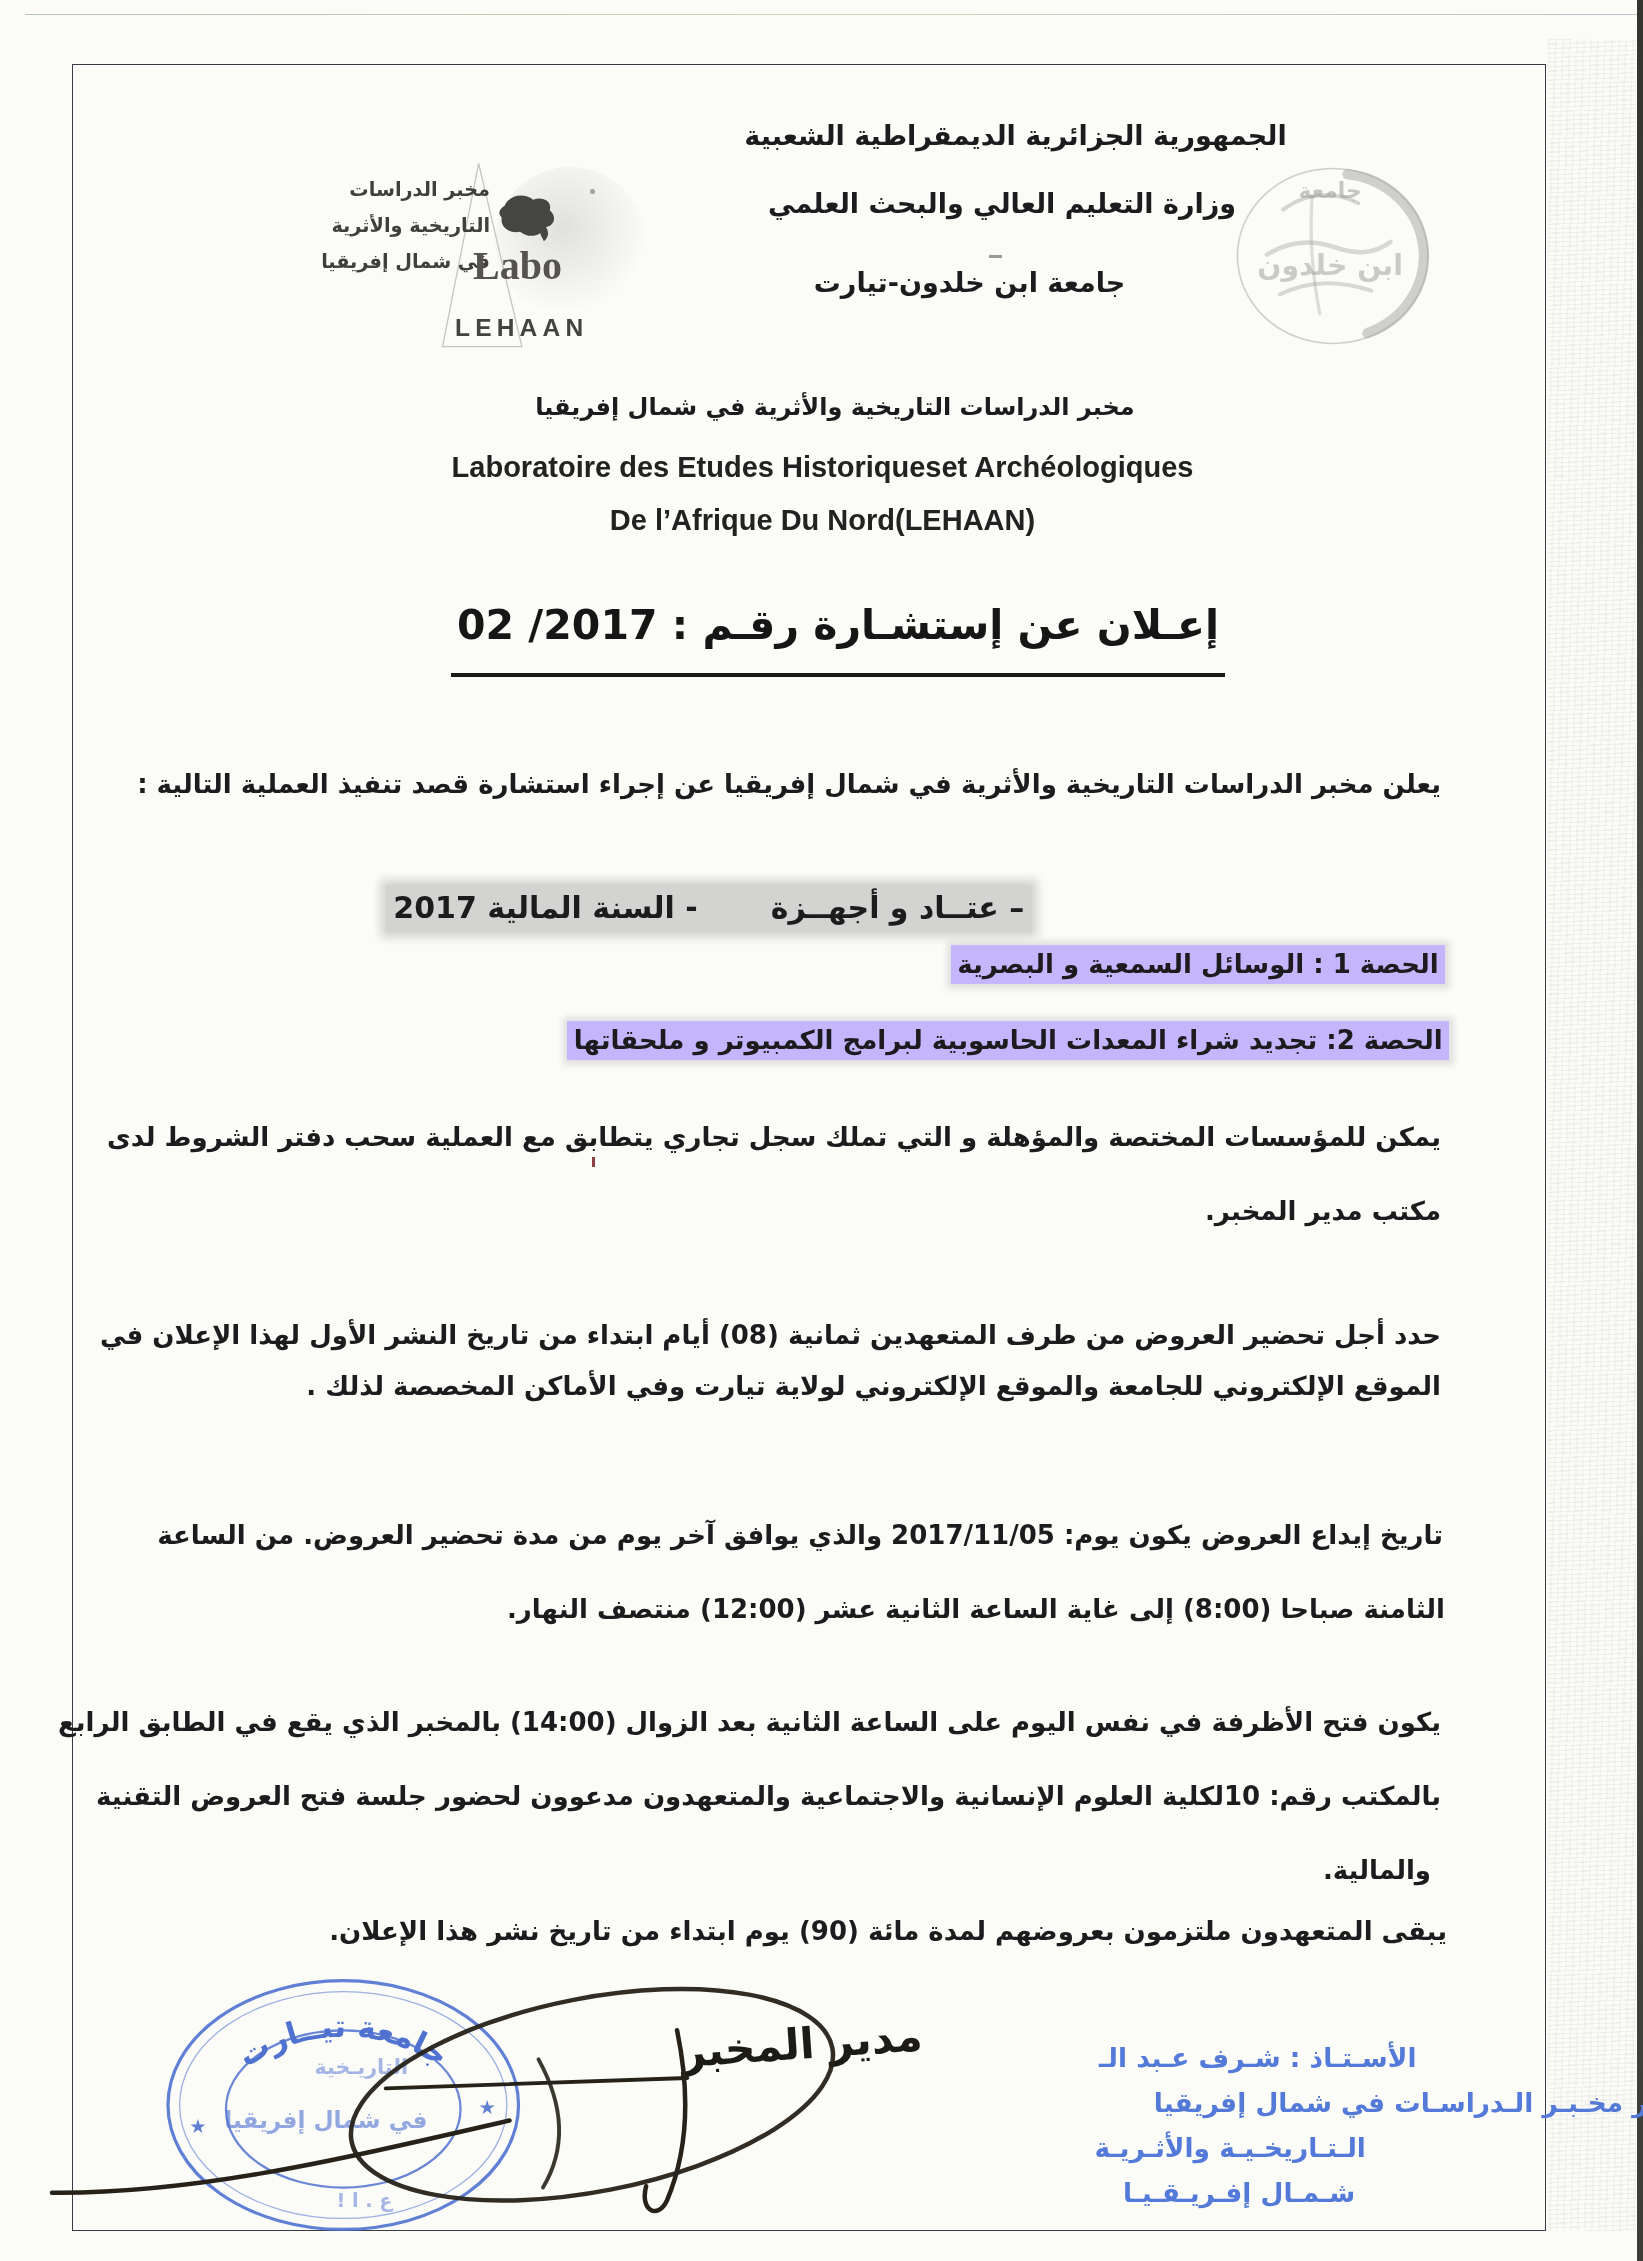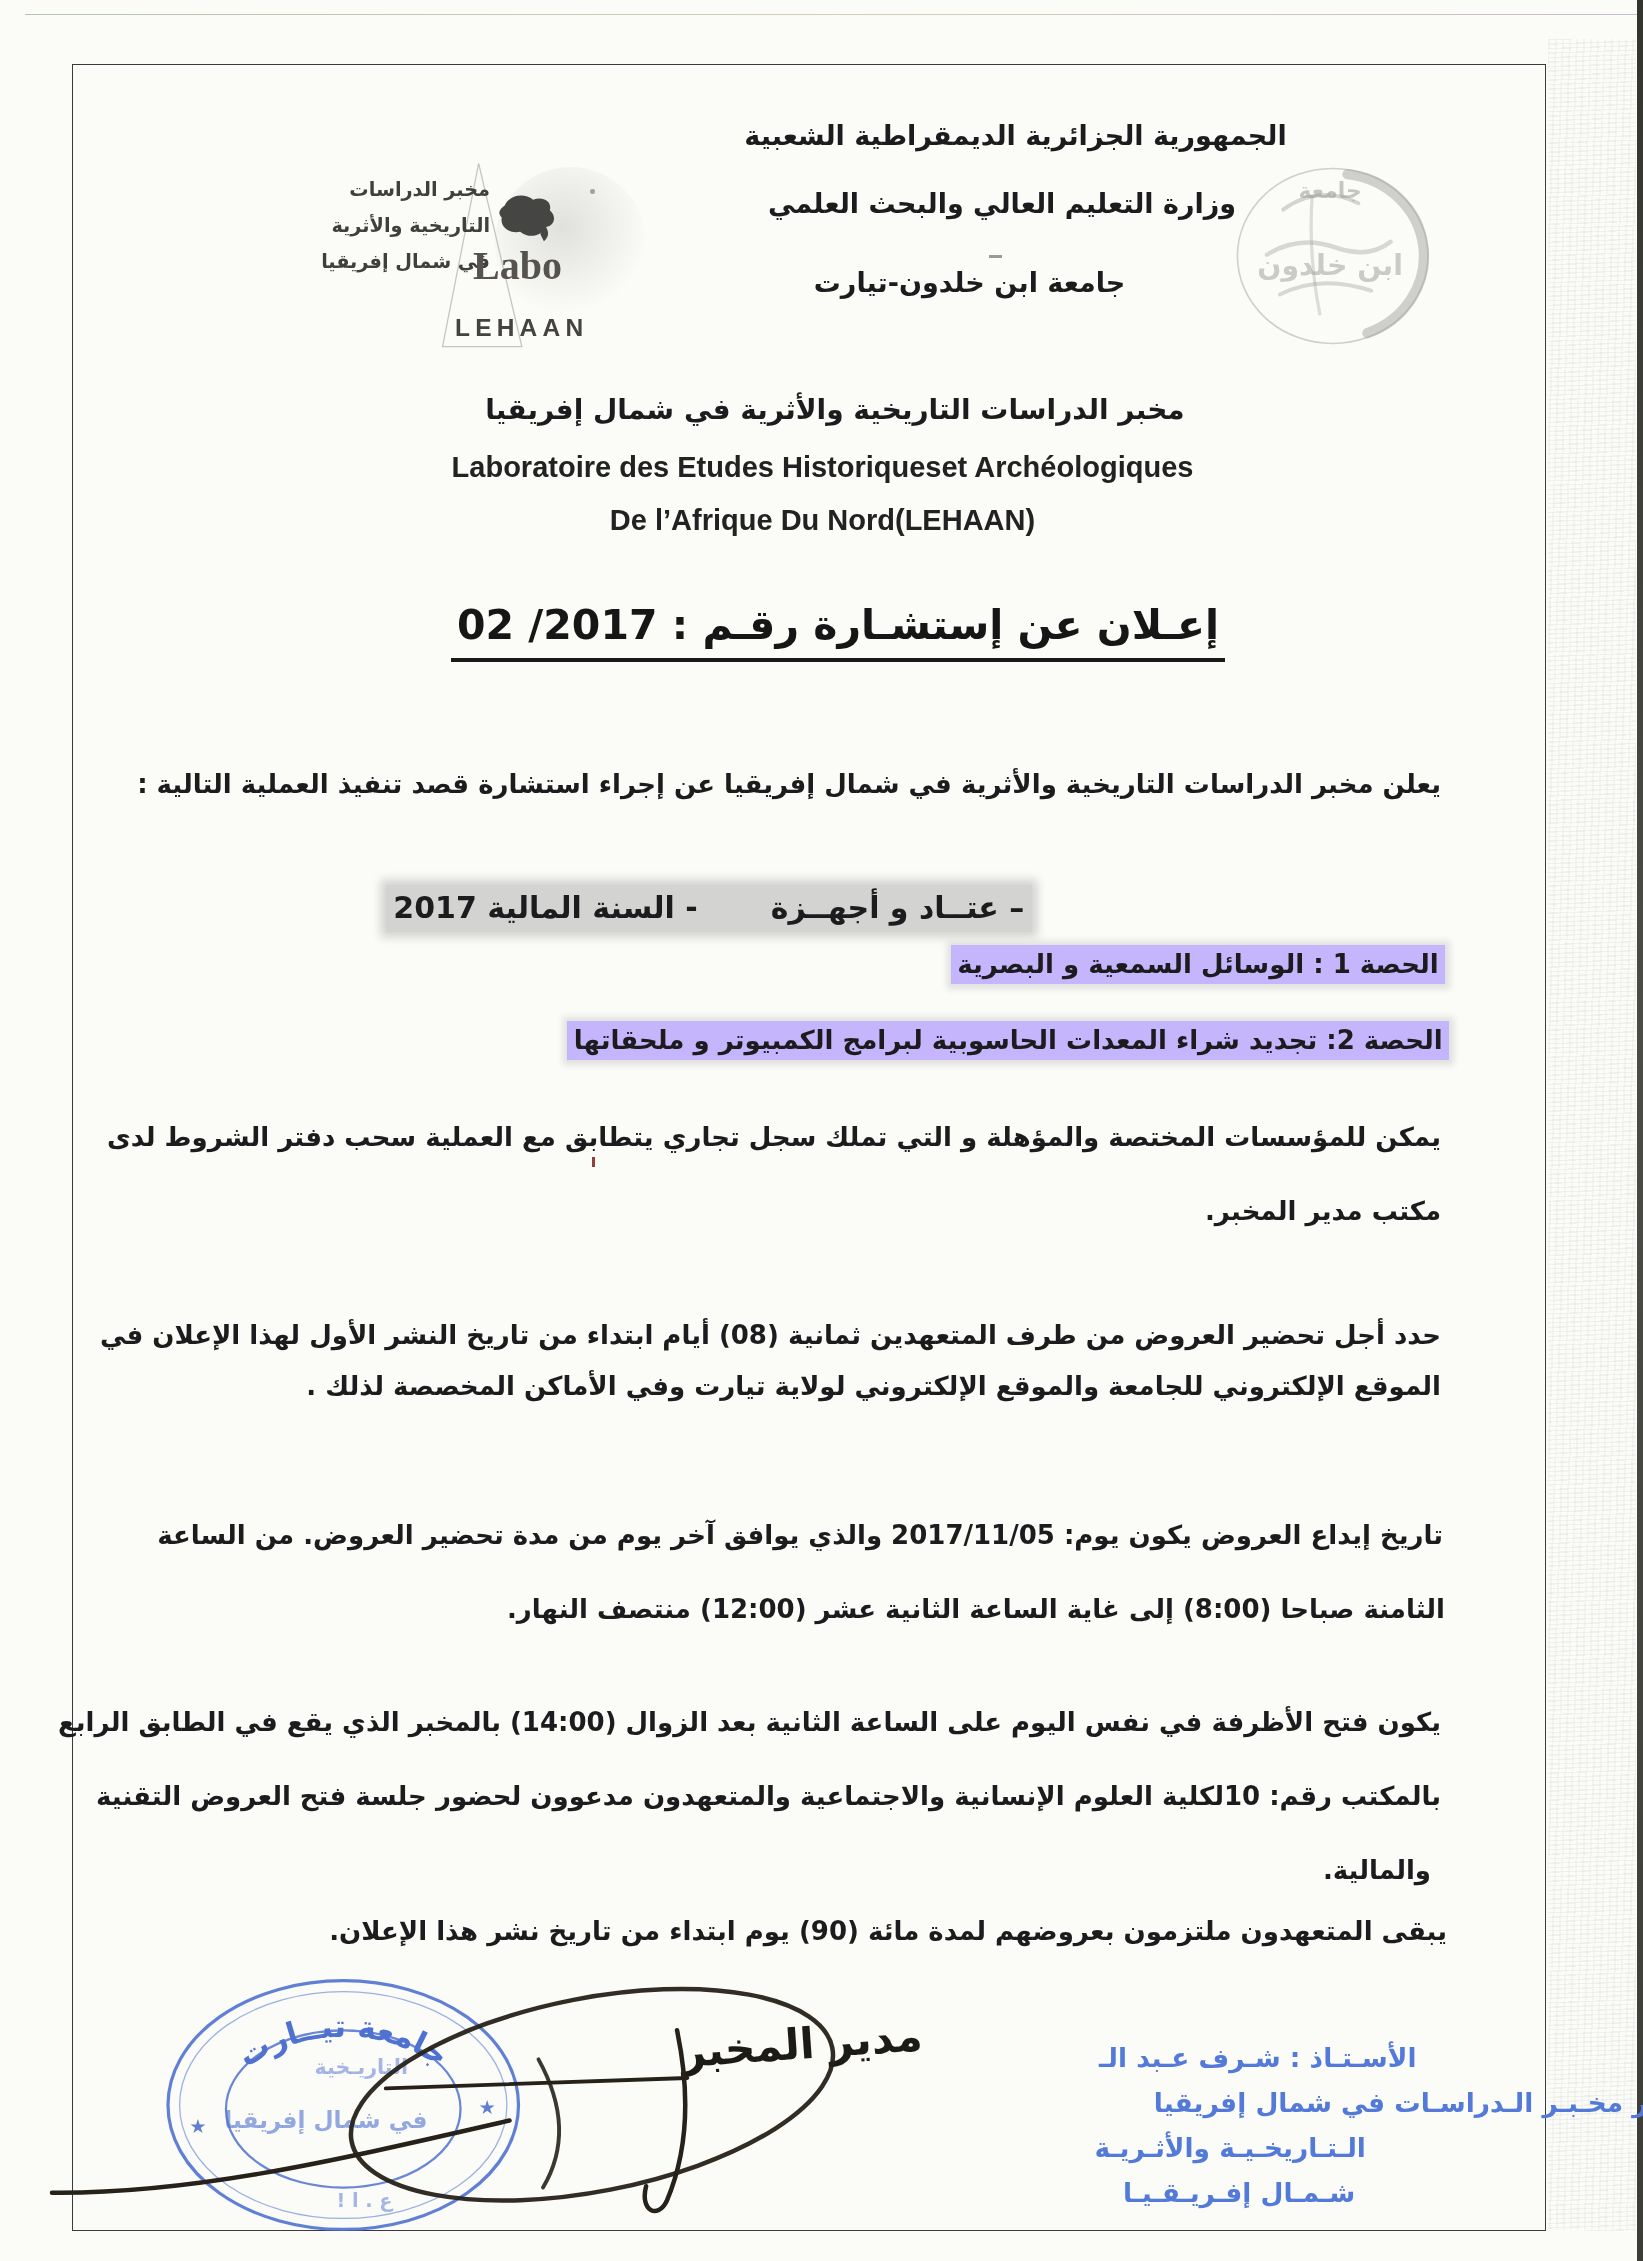--- a/index.html
+++ b/index.html
@@ -27,25 +27,25 @@
     background:linear-gradient(180deg,#34342f,#4c4c46 45%,#3d3d38);
   }
   .right-noise{
     position:absolute;left:1548px;top:39px;width:88px;height:2192px;
     background:
       repeating-linear-gradient(178deg,rgba(110,110,115,.10) 0 1.3px,transparent 1.3px 4.5px),
       repeating-linear-gradient(92deg,rgba(120,120,125,.06) 0 1.9px,transparent 1.9px 7px);
     opacity:.8;
   }
   .hdr{font-size:27px;font-weight:700;}
-  .lab-ar{font-size:28px;font-weight:700;}
+  .lab-ar{font-size:24px;font-weight:700;}
   .fr{font-family:"Liberation Sans",sans-serif;font-weight:700;font-size:29px;color:#222;}
   .doc-title{
     font-size:41px;font-weight:700;color:#161616;
-    padding-bottom:9px;border-bottom:4.5px solid #1a1a1a;
+    padding-bottom:24px;border-bottom:4.5px solid #1a1a1a;
   }
   .body-line{font-size:26px;}
   .op-line{
     font-size:30px;background:#d3d3d1;padding:5.2px 7.7px 6.4px 7.7px;
     white-space:pre;box-shadow:0 0 9px 6.4px #d3d3d1;
   }
   .lot{background:#c4b5fd;padding:3.9px 6.4px 5.2px 6.4px;box-shadow:0 0 6.4px 4.5px #e0e0de;}
   .artifact{position:absolute;background:#4a4a4a;opacity:.55;}
   .dot{border-radius:50%;}
   .logo-ar{font-size:19.3px;font-weight:700;color:#3f3f3d;position:absolute;right:166px;white-space:nowrap;direction:rtl;}

